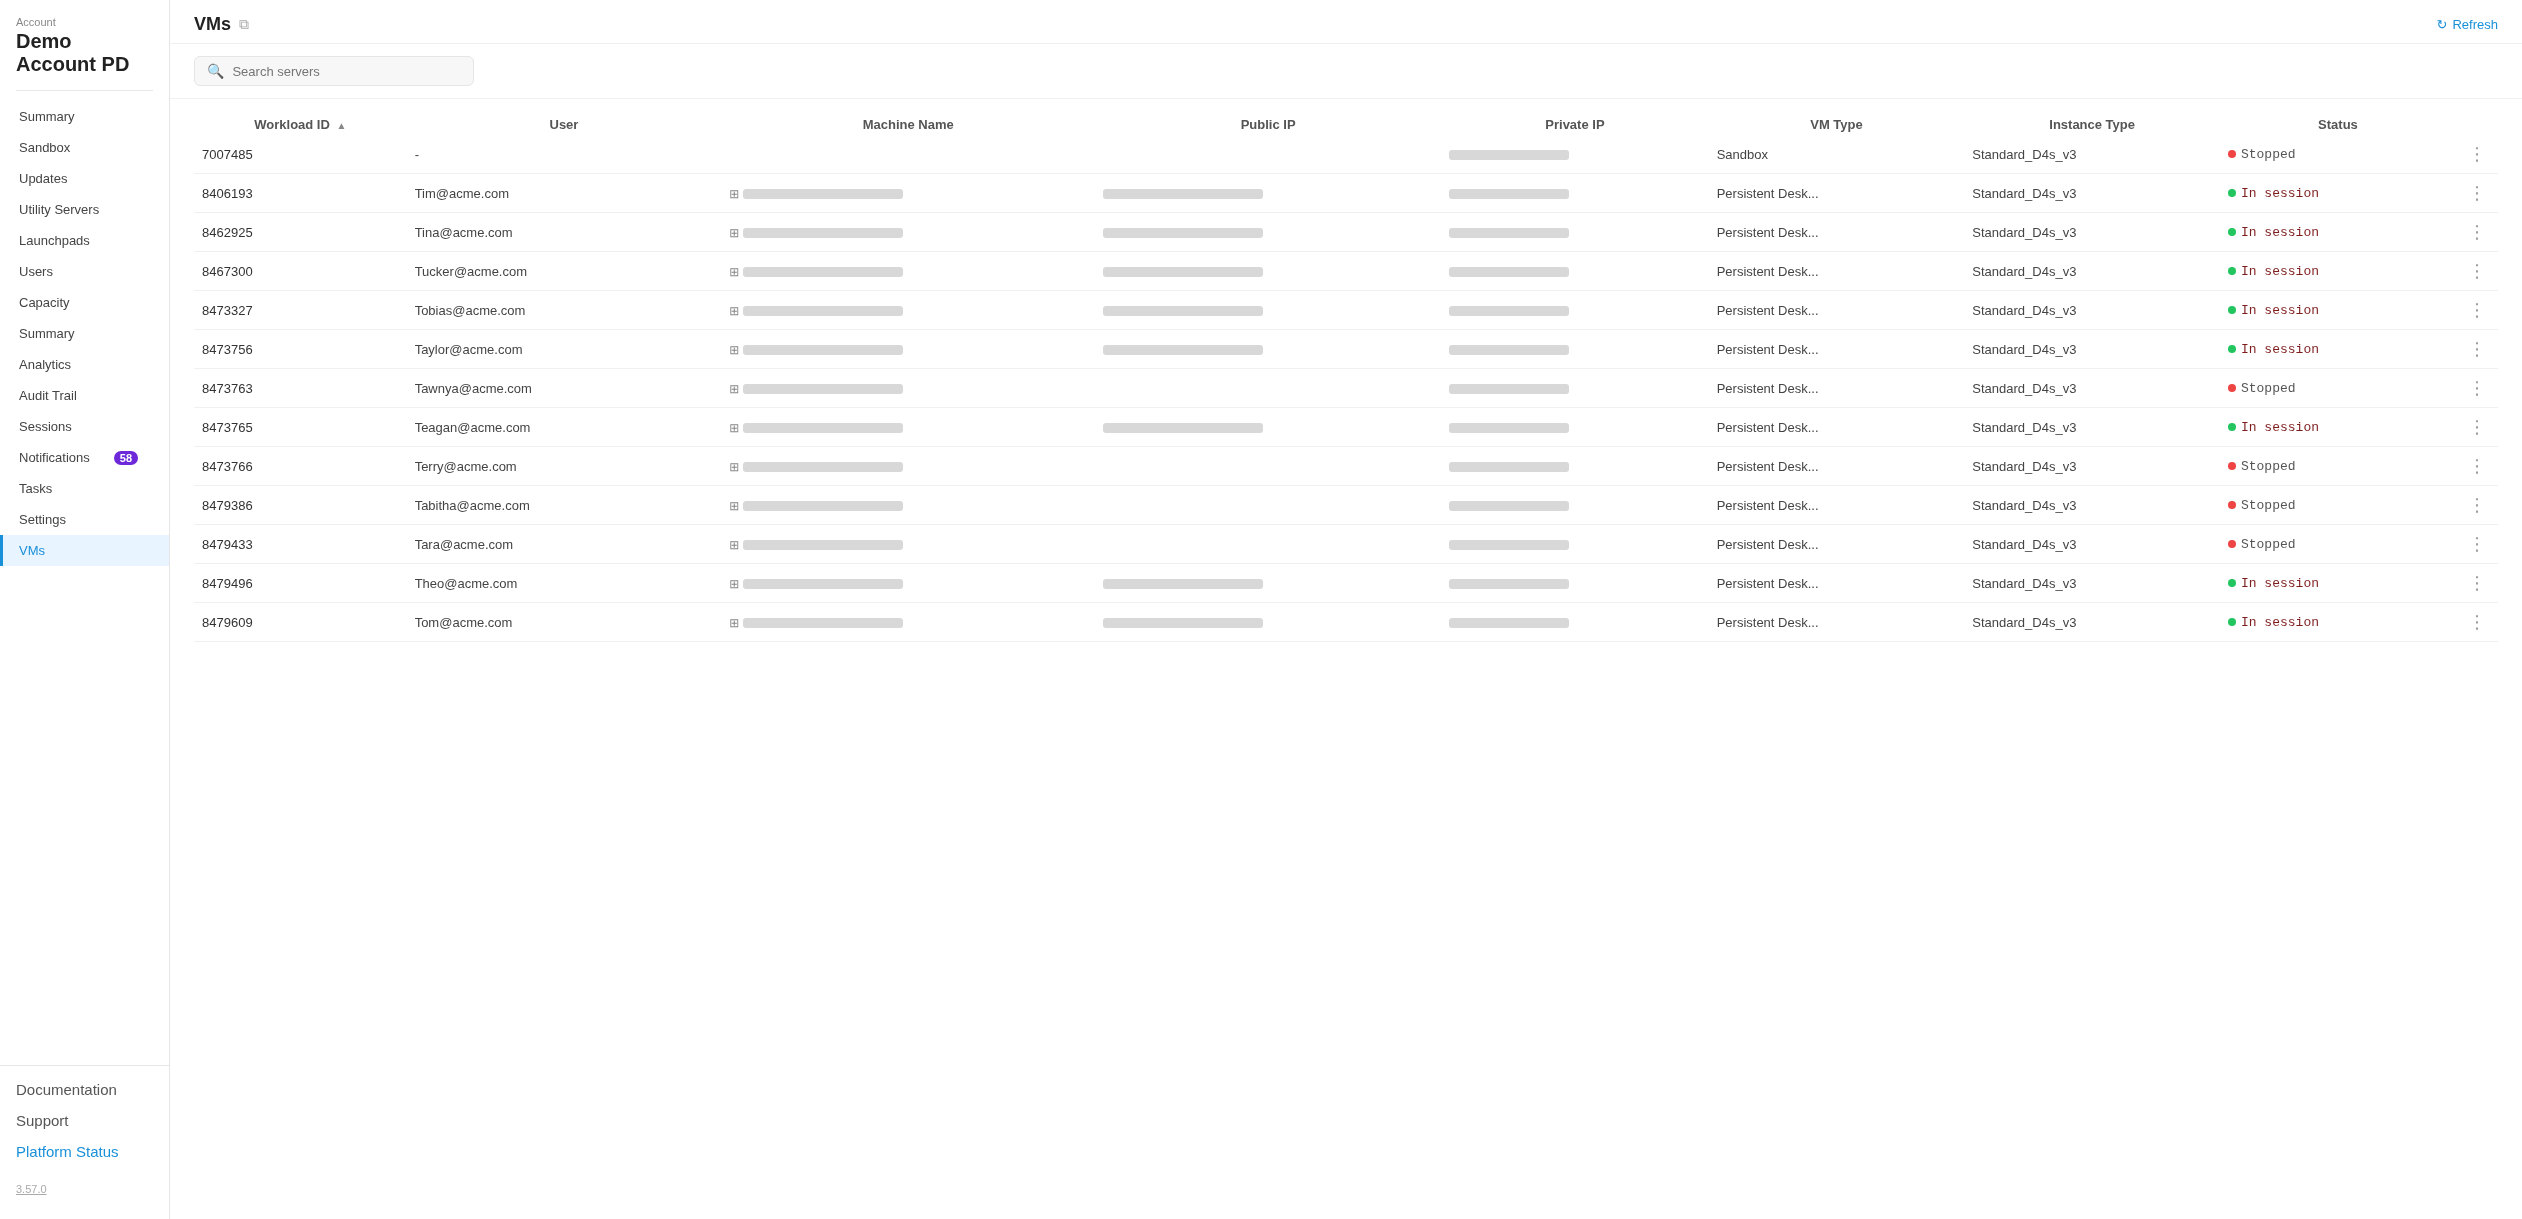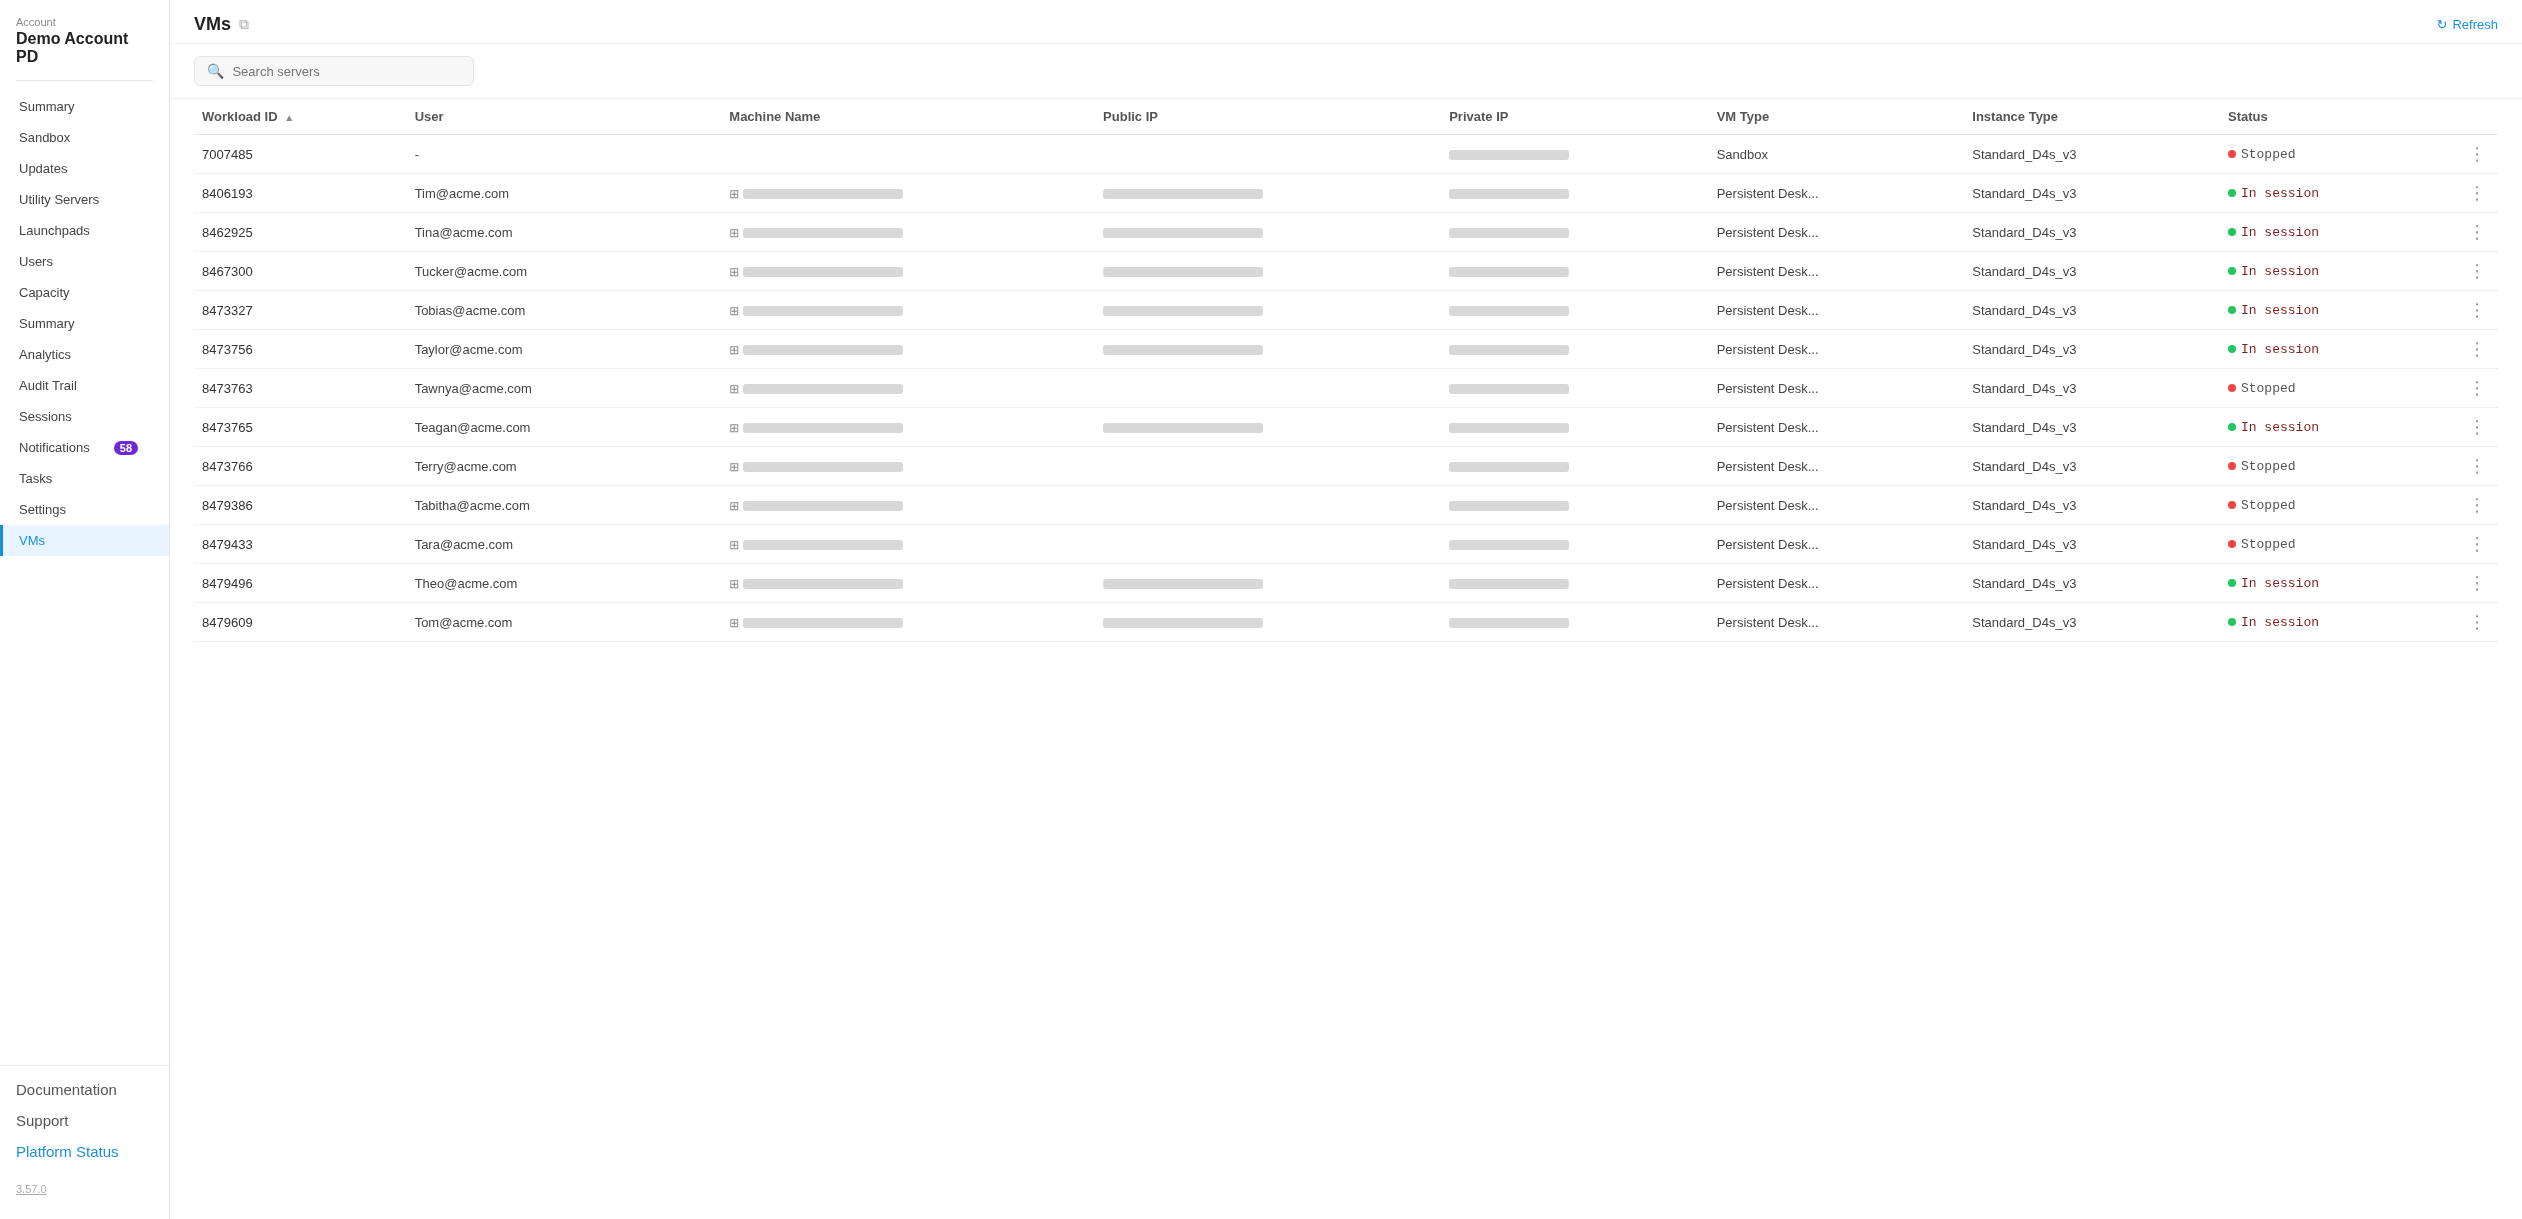--- a/index.html
+++ b/index.html
@@ -19,21 +19,21 @@
     }
     .sidebar-account {
       padding: 16px 16px 8px 16px;
     }
     .sidebar-account-label {
       font-size: 11px;
       color: #888;
       margin-bottom: 2px;
     }
     .sidebar-account-name {
-      font-size: 16px;
+      font-size: 20px;
       font-weight: 600;
       color: #222;
     }
     .sidebar-divider {
       height: 1px;
       background: #e8e8e8;
       margin: 6px 16px;
     }
     .sidebar-nav {
       flex: 1;
@@ -152,28 +152,28 @@
       flex: 1;
       overflow-y: auto;
       padding: 0 24px;
     }
     table {
       width: 100%;
       border-collapse: collapse;
       font-size: 13px;
     }
     thead th {
-      text-align: left;
+      text-align: center;
       padding: 10px 8px;
       color: #555;
       font-weight: 600;
       border-bottom: 1px solid #e5e5e5;
       white-space: nowrap;
       position: sticky;
-      top: 0;
+      top: 8px;
       background: #fff;
     }
     thead th .sort-arrow { font-size: 10px; color: #888; margin-left: 3px; }
     tbody tr {
       border-bottom: 1px solid #f0f0f0;
     }
     tbody td {
       padding: 10px 8px;
       vertical-align: middle;
       color: #444;

